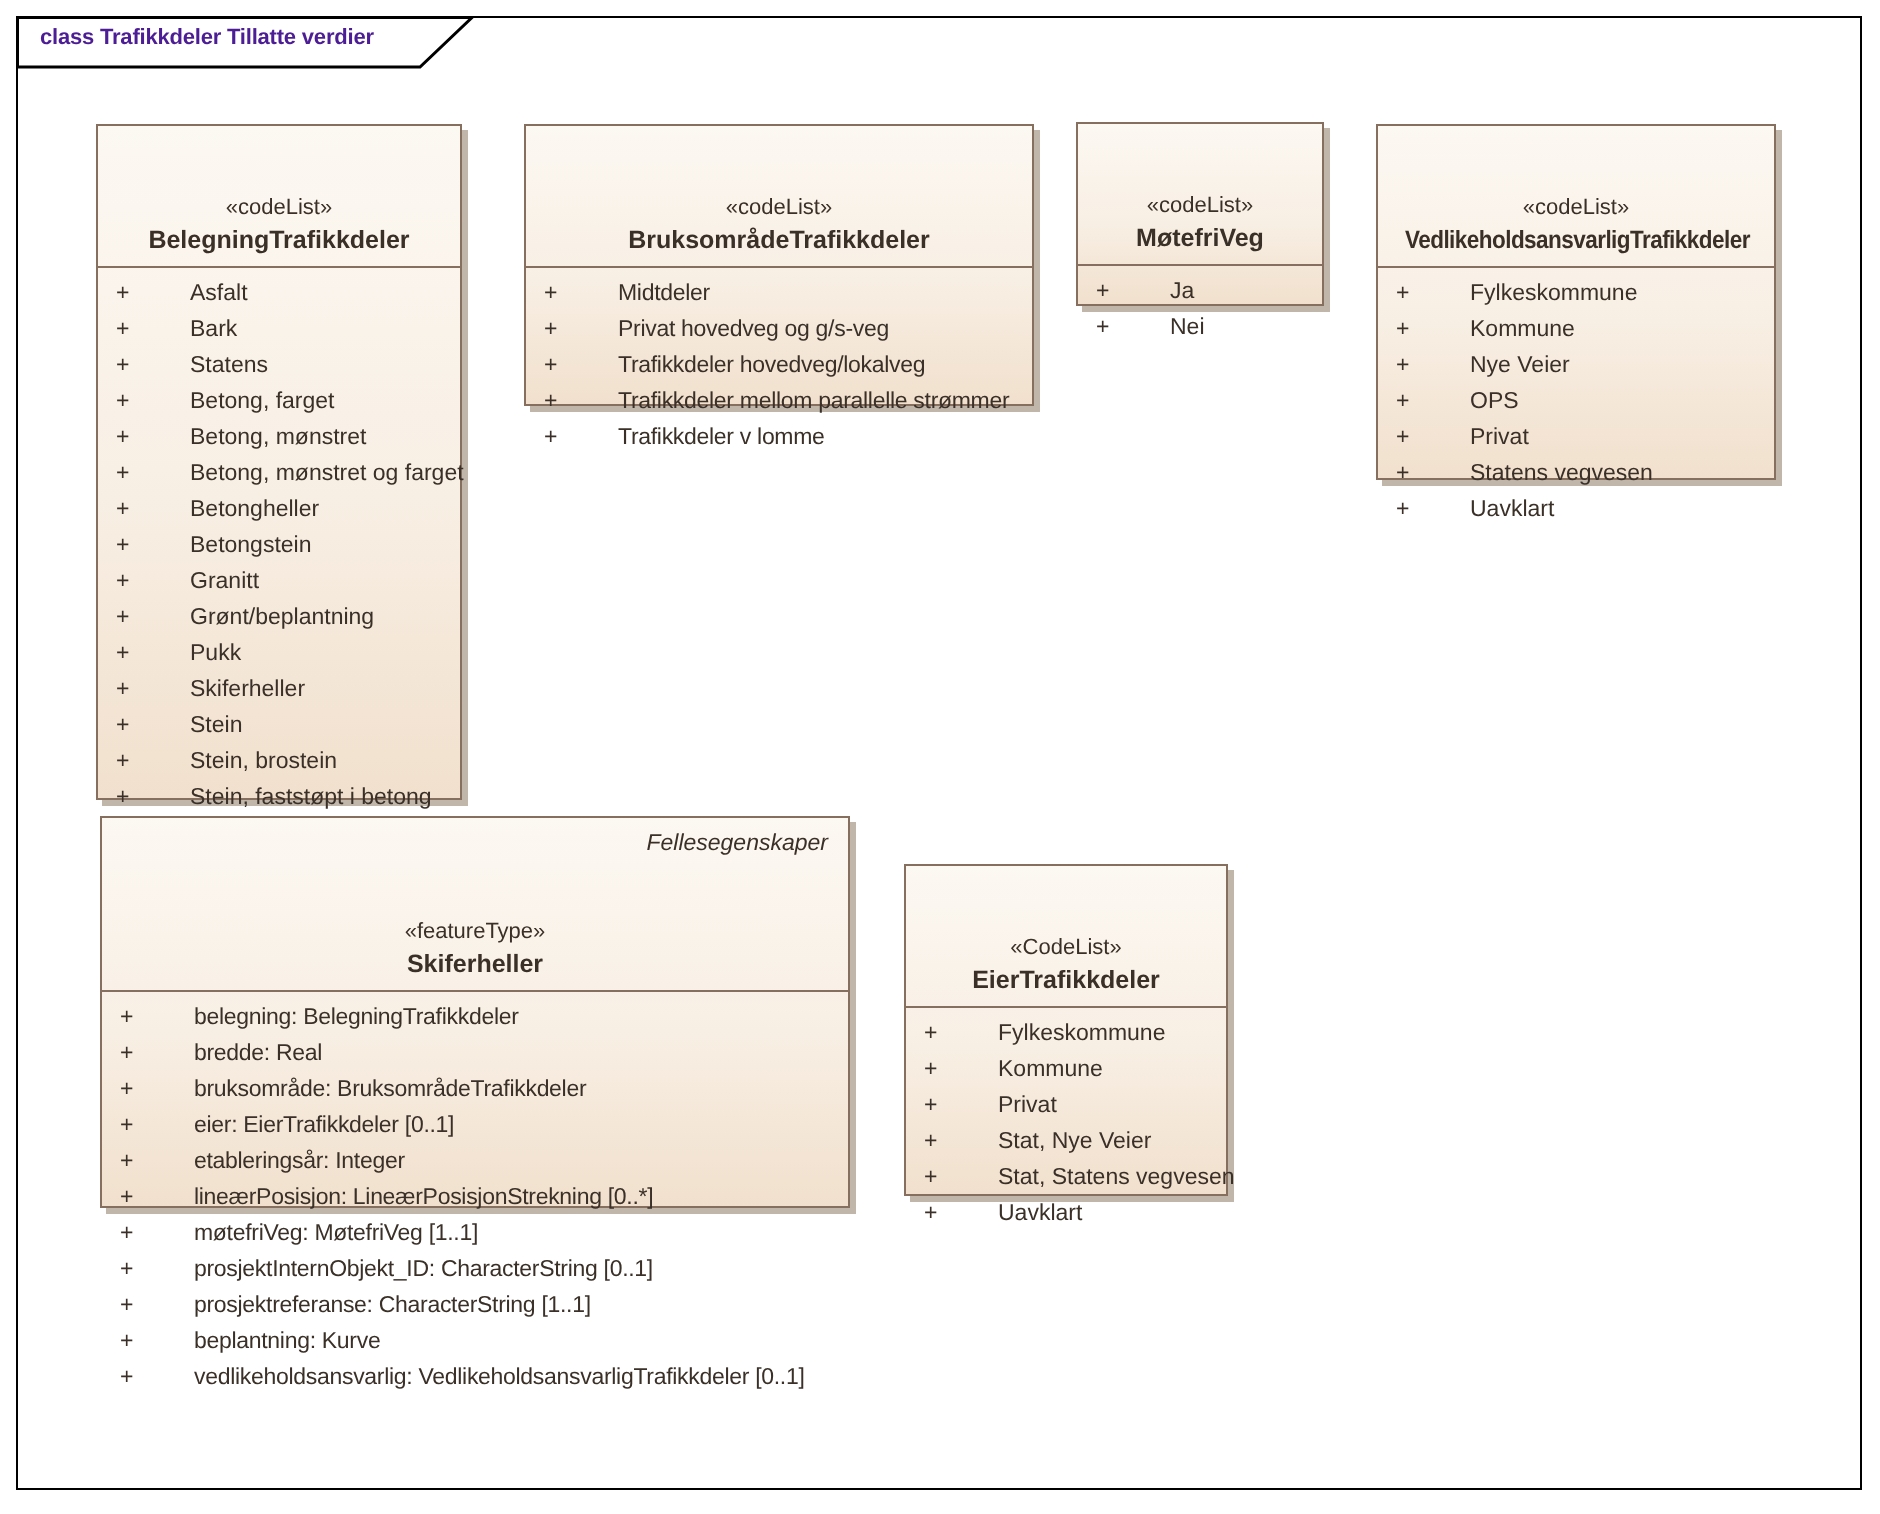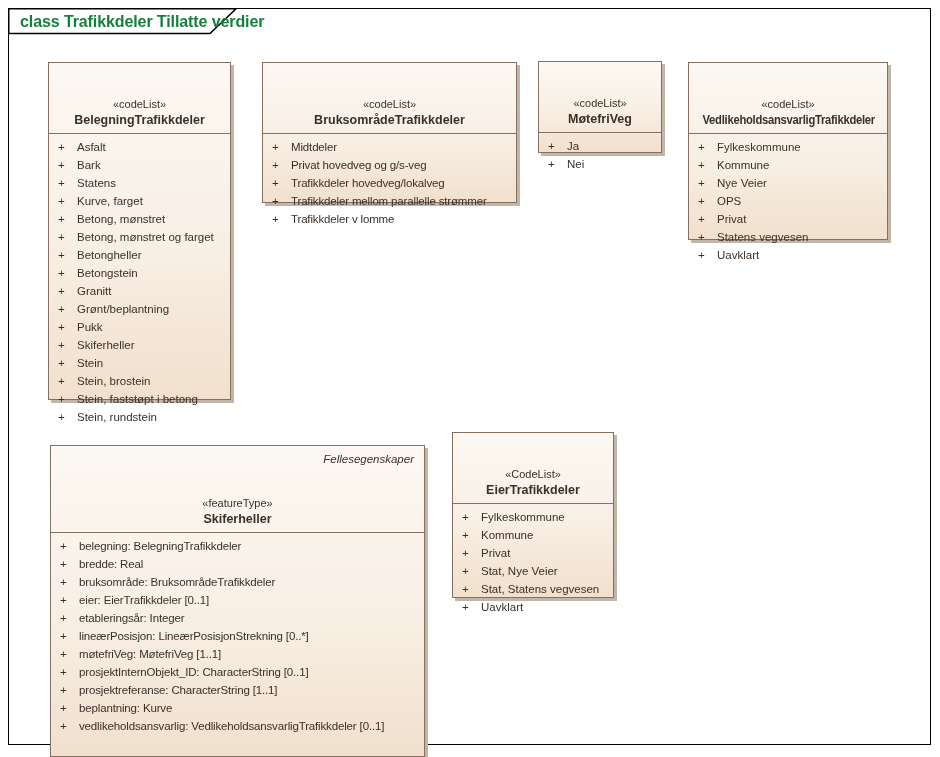--- a/index.html
+++ b/index.html
@@ -18,22 +18,22 @@
     font-family:"Liberation Sans", sans-serif;color:var(--text-color);
     overflow:hidden;
   }
   .frame{
     position:absolute;left:8px;top:8px;width:923px;height:737px;
     border:1.5px solid var(--frame-border);box-sizing:border-box;
   }
   .tab{position:absolute;left:8px;top:8px;width:230px;height:27px;}
   .tab svg{position:absolute;left:0;top:0;}
   .tab-title{
-    position:absolute;left:12px;top:5px;font-size:16px;font-weight:bold;
-    color:#15803d;white-space:nowrap;letter-spacing:-0.1px;
+    position:absolute;left:12px;top:5px;font-size:11px;font-weight:bold;
+    color:#4c1d95;white-space:nowrap;letter-spacing:-0.1px;
   }
   .uml-class{
     position:absolute;box-sizing:border-box;
     background:linear-gradient(180deg,var(--box-fill-top) 0%,var(--box-fill-mid) 55%,var(--box-fill-bottom) 100%);
     border:1px solid var(--box-border);
     box-shadow:3px 3px 0 var(--box-shadow);
   }
   .uml-header{
     text-align:center;padding:6px 4px 5px;
     border-bottom:1px solid var(--box-border);
@@ -43,21 +43,21 @@
     padding:0 6px 2px 0;line-height:14px;
   }
   .uml-stereotype{font-size:11px;line-height:15px;margin-top:28px;}
   .uml-name{font-size:12.5px;font-weight:bold;line-height:16px;white-space:nowrap;}
   .uml-class[data-box="vedlikeholdsansvarlig-trafikkdeler"] .uml-name{
     transform:scaleX(0.90);transform-origin:center;letter-spacing:-0.3px;
   }
   .uml-attrs{padding:4px 0 5px;}
   .attr-row{display:flex;line-height:18px;font-size:11.5px;}
   .attr-vis{margin-left:9px;width:9px;flex:none;text-align:left;}
-  .attr-label{margin-left:10px;white-space:nowrap;}
+  .attr-label{margin-left:28px;white-space:nowrap;}
   .uml-class[data-box="bruksomrade-trafikkdeler"] .attr-label,
   .uml-class[data-box="trafikkdeler"] .attr-label{letter-spacing:-0.15px;}
 </style>
 </head>
 <body>
 
 <div class="frame"></div>
 
 <div class="tab">
   <svg width="230" height="27" viewBox="0 0 230 27">
@@ -80,21 +80,21 @@
         <div class="attr-row">
           <span class="attr-vis">+</span>
           <span class="attr-label">Bark</span>
         </div>
         <div class="attr-row">
           <span class="attr-vis">+</span>
           <span class="attr-label">Statens</span>
         </div>
         <div class="attr-row">
           <span class="attr-vis">+</span>
-          <span class="attr-label">Kurve, farget</span>
+          <span class="attr-label">Betong, farget</span>
         </div>
         <div class="attr-row">
           <span class="attr-vis">+</span>
           <span class="attr-label">Betong, mønstret</span>
         </div>
         <div class="attr-row">
           <span class="attr-vis">+</span>
           <span class="attr-label">Betong, mønstret og farget</span>
         </div>
         <div class="attr-row">
@@ -212,21 +212,21 @@
         <div class="attr-row">
           <span class="attr-vis">+</span>
           <span class="attr-label">Statens vegvesen</span>
         </div>
         <div class="attr-row">
           <span class="attr-vis">+</span>
           <span class="attr-label">Uavklart</span>
         </div>
       </div>
     </div>
-    <div class="uml-class" data-box="trafikkdeler" style="left: 50px; top: 445px; width: 375px; height: 312px;">
+    <div class="uml-class" data-box="trafikkdeler" style="left: 50px; top: 408px; width: 375px; height: 196px;">
       <div class="uml-header">
         <div class="uml-note">Fellesegenskaper</div>
         <div class="uml-stereotype">«featureType»</div>
         <div class="uml-name">Skiferheller</div>
       </div>
       <div class="uml-attrs">
         <div class="attr-row">
           <span class="attr-vis">+</span>
           <span class="attr-label">belegning: BelegningTrafikkdeler</span>
         </div>

